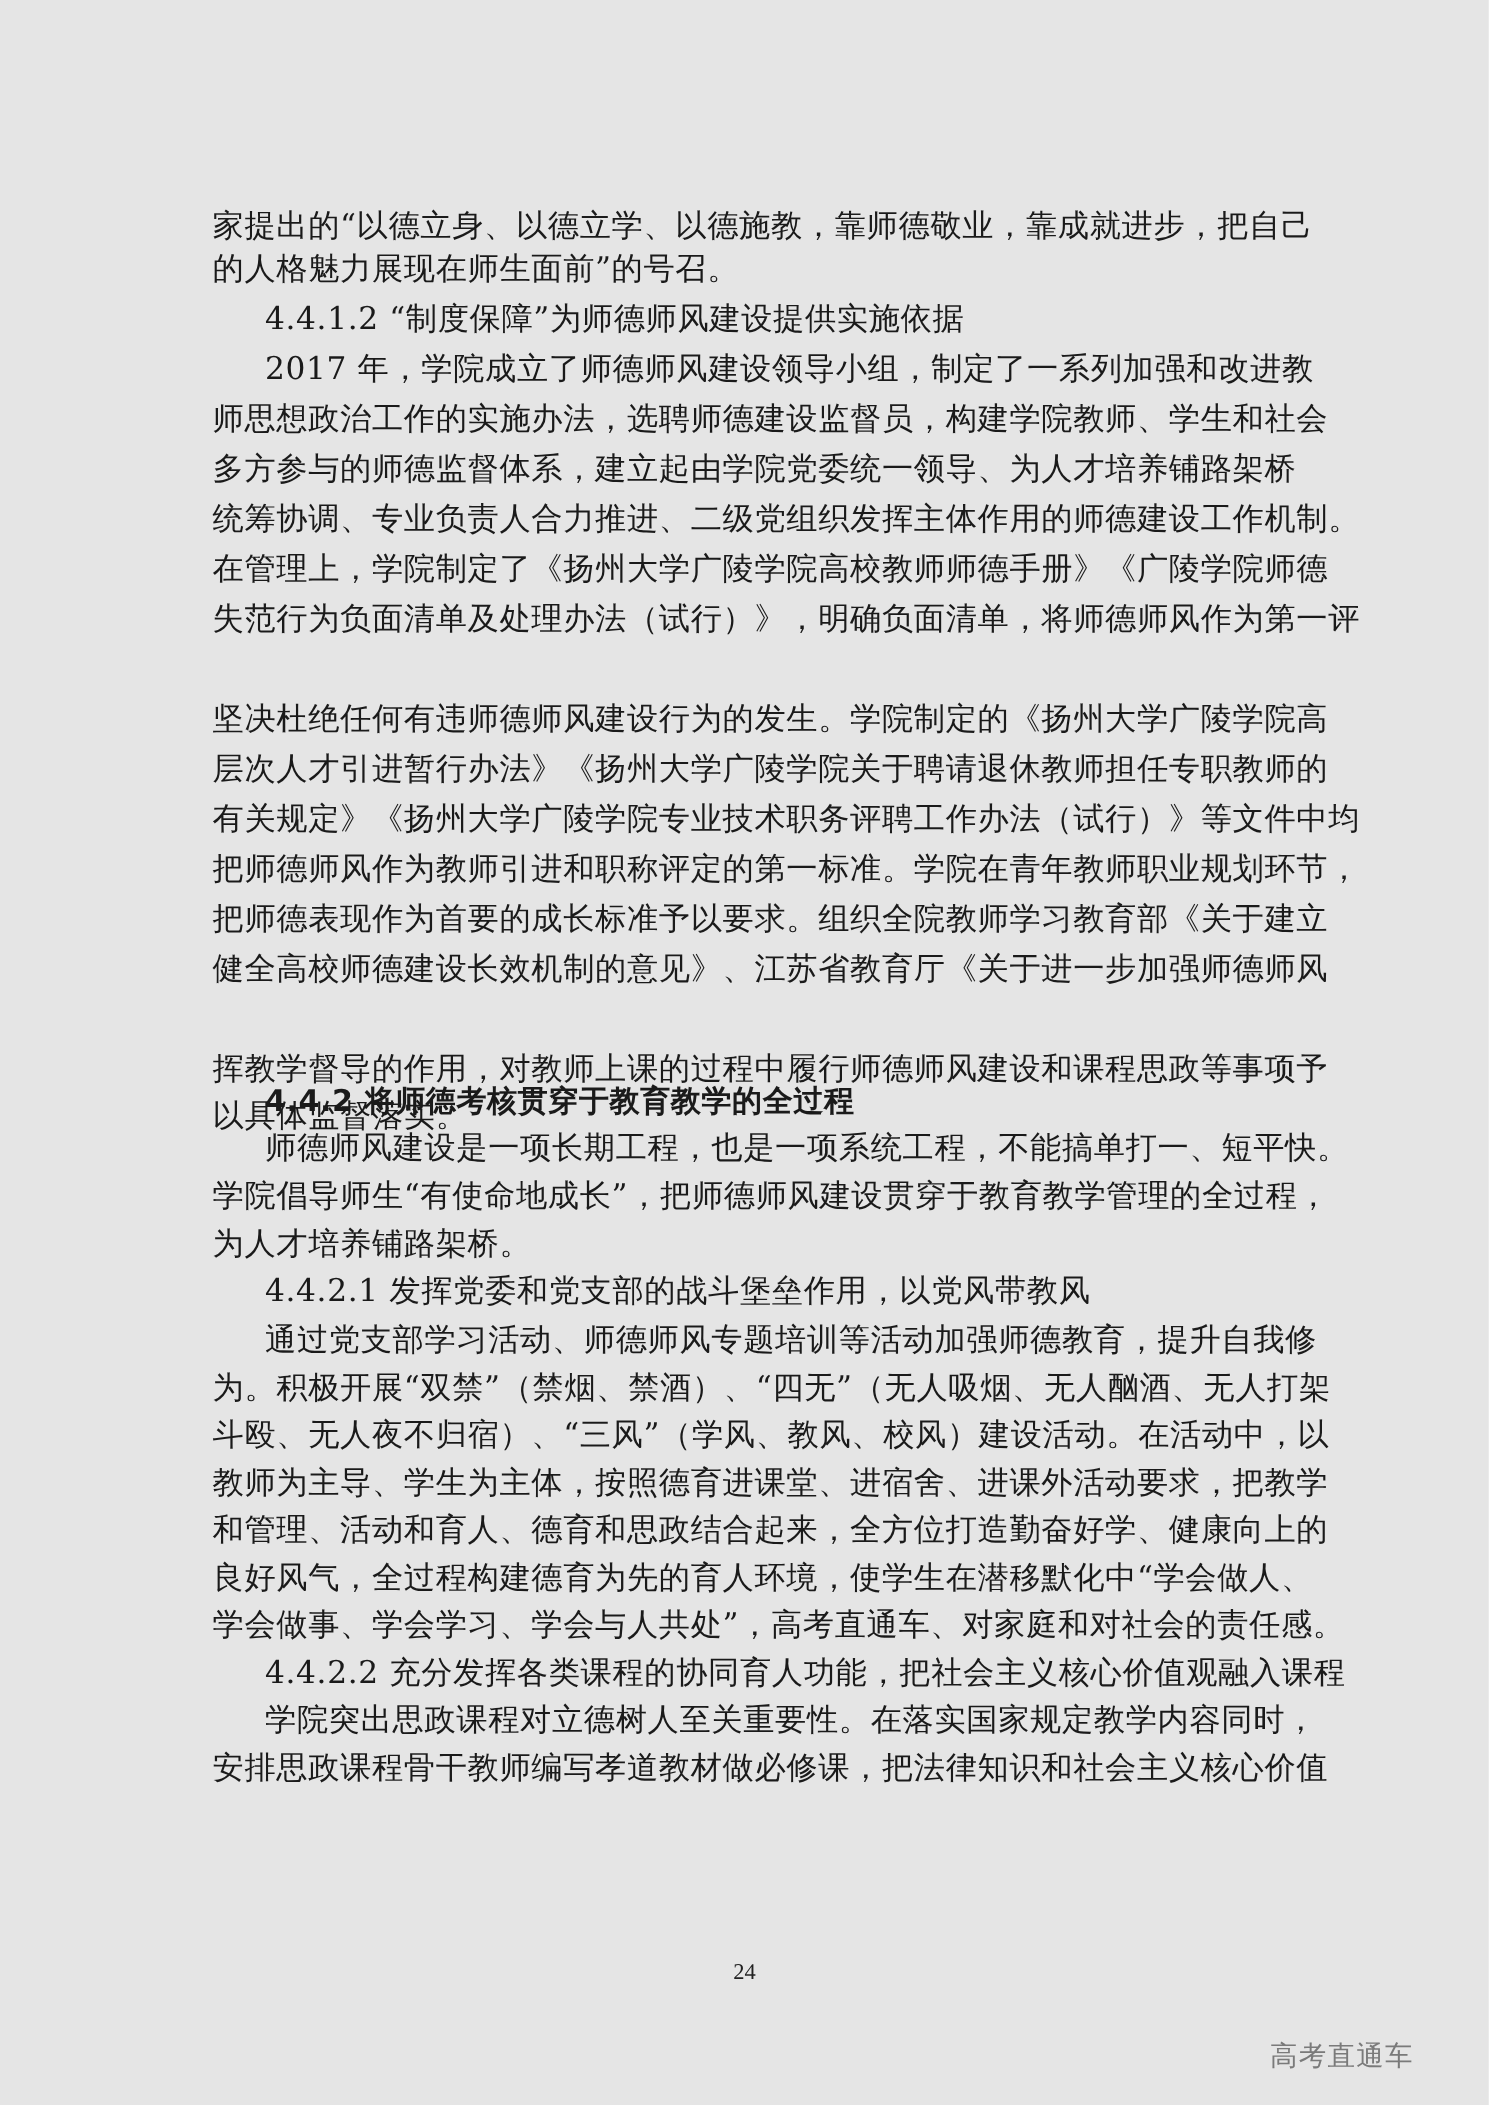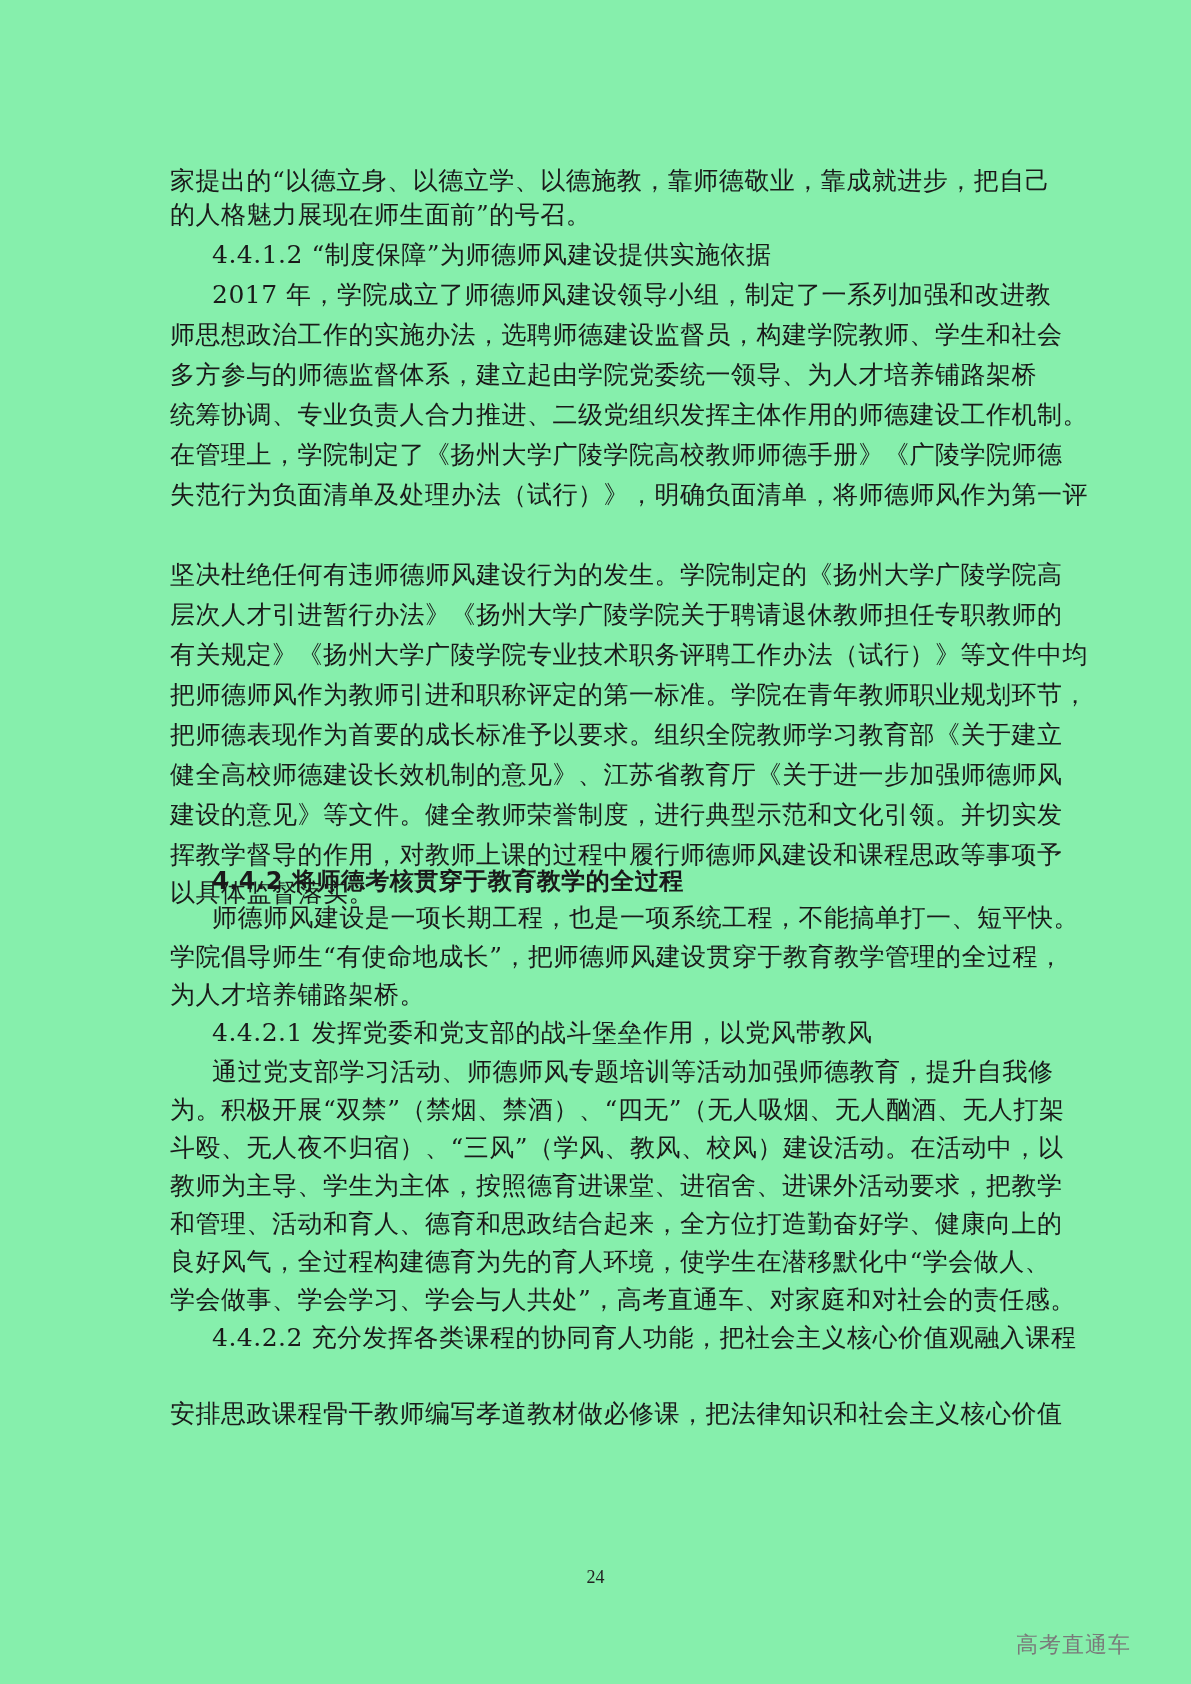--- a/index.html
+++ b/index.html
@@ -1,18 +1,18 @@
 <!DOCTYPE html>
 <html><head>
 <meta charset="utf-8">
 <style>
   html, body { margin: 0; padding: 0; background: #ffffff; }
   body { width: 1191px; height: 1684px; position: relative; overflow: hidden;
          font-family: "DejaVu Serif", "Liberation Serif", serif; color: #1a1a1a; }
-  .page { position: absolute; left: 0; top: 0; width: 1191px; height: 1684px; background: #86efac; }
+  .page { position: absolute; left: 0; top: 0; width: 1191px; height: 1684px; background: #e5e5e5; }
   .line { position: absolute; left: 170px; width: 845px; font-size: 25px; line-height: 34px;
           white-space: nowrap; letter-spacing: 0.5px; text-align: justify; text-align-last: justify; }
   .line.last { text-align-last: left; }
   .line.indent { left: 212px; width: 803px; }
   .line.heading { font-weight: bold; text-align-last: left; font-family: "DejaVu Sans", "Liberation Sans", sans-serif; font-size: 24px; }
   .line.subheading { text-align-last: left; }
   .page-number { position: absolute; left: 0; width: 1191px; top: 1567px; text-align: center;
                  font-size: 18px; font-family: "Liberation Serif", serif; color: #222; }
   .watermark { position: absolute; right: 60px; top: 1630px; font-size: 22px; color: #7a7a7a;
                font-family: "DejaVu Sans", "Liberation Sans", sans-serif; letter-spacing: 1px; }
@@ -29,33 +29,33 @@
   <div class="line" style="top:358px">多方参与的师德监督体系，建立起由学院党委统一领导、为人才培养铺路架桥</div>
   <div class="line" style="top:398px">统筹协调、专业负责人合力推进、二级党组织发挥主体作用的师德建设工作机制。</div>
   <div class="line" style="top:438px">在管理上，学院制定了《扬州大学广陵学院高校教师师德手册》《广陵学院师德</div>
   <div class="line" style="top:478px">失范行为负面清单及处理办法（试行）》，明确负面清单，将师德师风作为第一评</div>
   <div class="line" style="top:558px">坚决杜绝任何有违师德师风建设行为的发生。学院制定的《扬州大学广陵学院高</div>
   <div class="line" style="top:598px">层次人才引进暂行办法》《扬州大学广陵学院关于聘请退休教师担任专职教师的</div>
   <div class="line" style="top:638px">有关规定》《扬州大学广陵学院专业技术职务评聘工作办法（试行）》等文件中均</div>
   <div class="line" style="top:678px">把师德师风作为教师引进和职称评定的第一标准。学院在青年教师职业规划环节，</div>
   <div class="line" style="top:718px">把师德表现作为首要的成长标准予以要求。组织全院教师学习教育部《关于建立</div>
   <div class="line" style="top:758px">健全高校师德建设长效机制的意见》、江苏省教育厅《关于进一步加强师德师风</div>
-  <div class="line" style="top:798px">建设的意见》等文件。健全教师荣誉制度，进行典型示范和文化引领。并切实发</div>
   <div class="line" style="top:838px">挥教学督导的作用，对教师上课的过程中履行师德师风建设和课程思政等事项予</div>
   <div class="line last" style="top:876px">以具体监督落实。</div>
   <div class="line indent heading" style="top:864px; top:864px;">4.4.2 将师德考核贯穿于教育教学的全过程</div>
   <div class="line indent" style="top:901px">师德师风建设是一项长期工程，也是一项系统工程，不能搞单打一、短平快。</div>
   <div class="line" style="top:940px">学院倡导师生“有使命地成长”，把师德师风建设贯穿于教育教学管理的全过程，</div>
   <div class="line last" style="top:978px">为人才培养铺路架桥。</div>
   <div class="line indent subheading" style="top:1016px">4.4.2.1 发挥党委和党支部的战斗堡垒作用，以党风带教风</div>
   <div class="line indent" style="top:1055px">通过党支部学习活动、师德师风专题培训等活动加强师德教育，提升自我修</div>
   <div class="line" style="top:1093px">为。积极开展“双禁”（禁烟、禁酒）、“四无”（无人吸烟、无人酗酒、无人打架</div>
   <div class="line" style="top:1131px">斗殴、无人夜不归宿）、“三风”（学风、教风、校风）建设活动。在活动中，以</div>
   <div class="line" style="top:1169px">教师为主导、学生为主体，按照德育进课堂、进宿舍、进课外活动要求，把教学</div>
   <div class="line" style="top:1207px">和管理、活动和育人、德育和思政结合起来，全方位打造勤奋好学、健康向上的</div>
   <div class="line" style="top:1245px">良好风气，全过程构建德育为先的育人环境，使学生在潜移默化中“学会做人、</div>
   <div class="line" style="top:1283px">学会做事、学会学习、学会与人共处”，高考直通车、对家庭和对社会的责任感。</div>
   <div class="line indent" style="top:1321px">4.4.2.2 充分发挥各类课程的协同育人功能，把社会主义核心价值观融入课程</div>
+  <div class="line indent" style="top:1359px">学院突出思政课程对立德树人至关重要性。在落实国家规定教学内容同时，</div>
   <div class="line" style="top:1397px">安排思政课程骨干教师编写孝道教材做必修课，把法律知识和社会主义核心价值</div>
 
   <div class="page-number">24</div>
   <div class="watermark">高考直通车</div>
 </div>
 
 </body></html>

